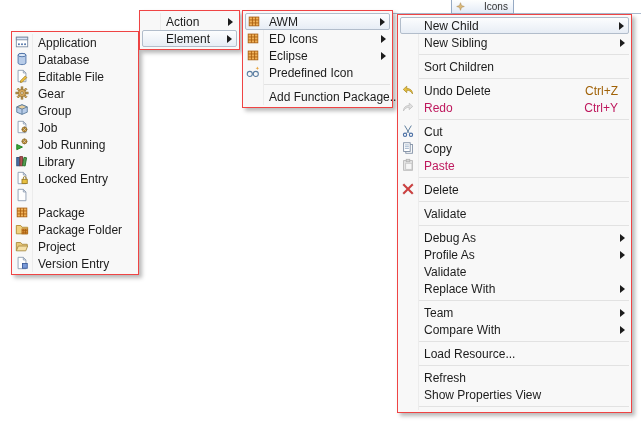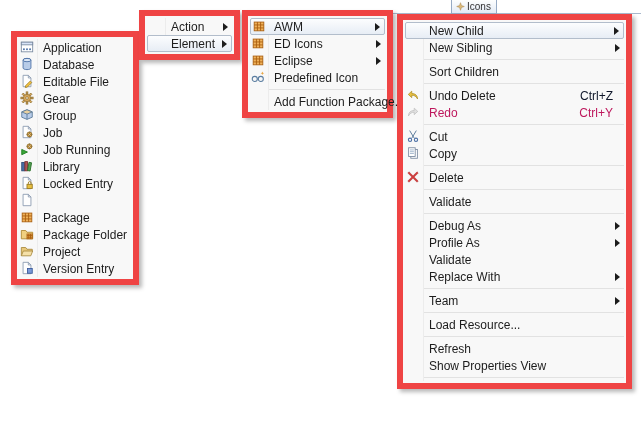--- a/index.html
+++ b/index.html
@@ -6,43 +6,43 @@
   body{
     width:641px;height:444px;position:relative;overflow:hidden;
     background:#ffffff;
     font-family:"Liberation Sans", sans-serif;
     -webkit-font-smoothing:antialiased;
   }
   
   .tabbar-line{position:absolute;left:385px;top:13px;width:256px;height:1px;background:#a9b9cd;z-index:0;}
   .editor-tab{
     position:absolute;left:451px;top:0;height:13px;z-index:0;
-    display:flex;align-items:center;gap:2px;padding:0 5px 0 4px;
+    display:flex;align-items:center;gap:19px;padding:0 5px 0 4px;
     background:linear-gradient(#fdfefe,#e3ebf6);
     border:1px solid #96aac4;border-top:none;
     font-size:10px;color:#333;
   }
   .editor-tab .tab-icon{width:9px;height:9px;display:inline-block;}
   .editor-tab .tab-icon svg{width:9px;height:9px;display:block;}
   
   .menu{
-    position:absolute;background:#f8f8f8;border:6px solid #ef4444;
+    position:absolute;background:#f8f8f8;border:1px solid #ef4444;
     padding:2px 0;box-shadow:3px 3px 4px rgba(0,0,0,0.28);
     box-sizing:border-box;
   }
   .menu .gutter-line{position:absolute;left:20px;top:2px;bottom:2px;width:1px;background:#ececec;}
   .menu-item{
     position:relative;height:17px;display:flex;align-items:center;
     padding-left:26px;box-sizing:border-box;
     font-size:12px;color:#1c1c1c;white-space:nowrap;cursor:default;
   }
   .menu-item .mi-icon{position:absolute;left:3px;top:1px;width:14px;height:14px;}
   .menu-item .mi-icon svg{width:14px;height:14px;display:block;}
   .menu-item .mi-label{pointer-events:none;}
-  .menu-item .mi-shortcut{margin-left:auto;margin-right:13px;font-size:12px;color:#0f172a;}
+  .menu-item .mi-shortcut{margin-left:auto;margin-right:13px;font-size:12px;color:#a16207;}
   .menu-item.disabled, .menu-item.disabled .mi-shortcut{color:#be185d;}
   .menu-item .mi-arrow{
     position:absolute;right:6px;top:50%;margin-top:-4px;
     width:0;height:0;border-left:5px solid #1c1c1c;
     border-top:4px solid transparent;border-bottom:4px solid transparent;
   }
   .menu-item.highlighted{
     margin:0 2px;padding-left:23px;
     border:1px solid #b2bdcb;border-radius:2px;
     background:linear-gradient(#fcfdfe,#e7edf5);
@@ -334,20 +334,30 @@
     <div class="menu-item">
       <span class="mi-icon">
         <svg viewBox="0 0 16 16" xmlns="http://www.w3.org/2000/svg">
           <rect x="5.5" y="4" width="7.5" height="10" fill="#ffffff" stroke="#7a8aa0"></rect>
           <rect x="3" y="2" width="7.5" height="10" fill="#ffffff" stroke="#7a8aa0"></rect>
           <path d="M4.5 4.5h4.5M4.5 6.5h4.5M4.5 8.5h4.5" stroke="#9ab0c8"></path>
         </svg>
       </span>
       <span class="mi-label">Copy</span>
     </div>
+    <div class="menu-item disabled">
+      <span class="mi-icon">
+        <svg viewBox="0 0 16 16" xmlns="http://www.w3.org/2000/svg">
+          <rect x="3" y="3" width="10" height="11" fill="#e8e8e8" stroke="#b4b4b4"></rect>
+          <rect x="6" y="1.5" width="4" height="2.8" fill="#d4d4d4" stroke="#b4b4b4"></rect>
+          <rect x="5.3" y="6" width="7.2" height="7" fill="#f6f6f6" stroke="#c4c4c4"></rect>
+        </svg>
+      </span>
+      <span class="mi-label">Paste</span>
+    </div>
     <div class="menu-sep"></div>
     <div class="menu-item">
       <span class="mi-icon">
         <svg viewBox="0 0 16 16" xmlns="http://www.w3.org/2000/svg">
           <path d="M3.4 2L8 6.6 12.6 2 14 3.4 9.4 8 14 12.6 12.6 14 8 9.4 3.4 14 2 12.6 6.6 8 2 3.4z" fill="#d23c3c" stroke="#a02020" stroke-width="0.4"></path>
         </svg>
       </span>
       <span class="mi-label">Delete</span>
     </div>
     <div class="menu-sep"></div>
@@ -368,20 +378,24 @@
     </div>
     <div class="menu-item">
       <span class="mi-label">Replace With</span>
       <span class="mi-arrow"></span>
     </div>
     <div class="menu-sep"></div>
     <div class="menu-item">
       <span class="mi-label">Team</span>
       <span class="mi-arrow"></span>
     </div>
+    <div class="menu-item">
+      <span class="mi-label">Compare With</span>
+      <span class="mi-arrow"></span>
+    </div>
     <div class="menu-sep"></div>
     <div class="menu-item">
       <span class="mi-label">Load Resource...</span>
     </div>
     <div class="menu-sep"></div>
     <div class="menu-item">
       <span class="mi-label">Refresh</span>
     </div>
     <div class="menu-item">
       <span class="mi-label">Show Properties View</span>

